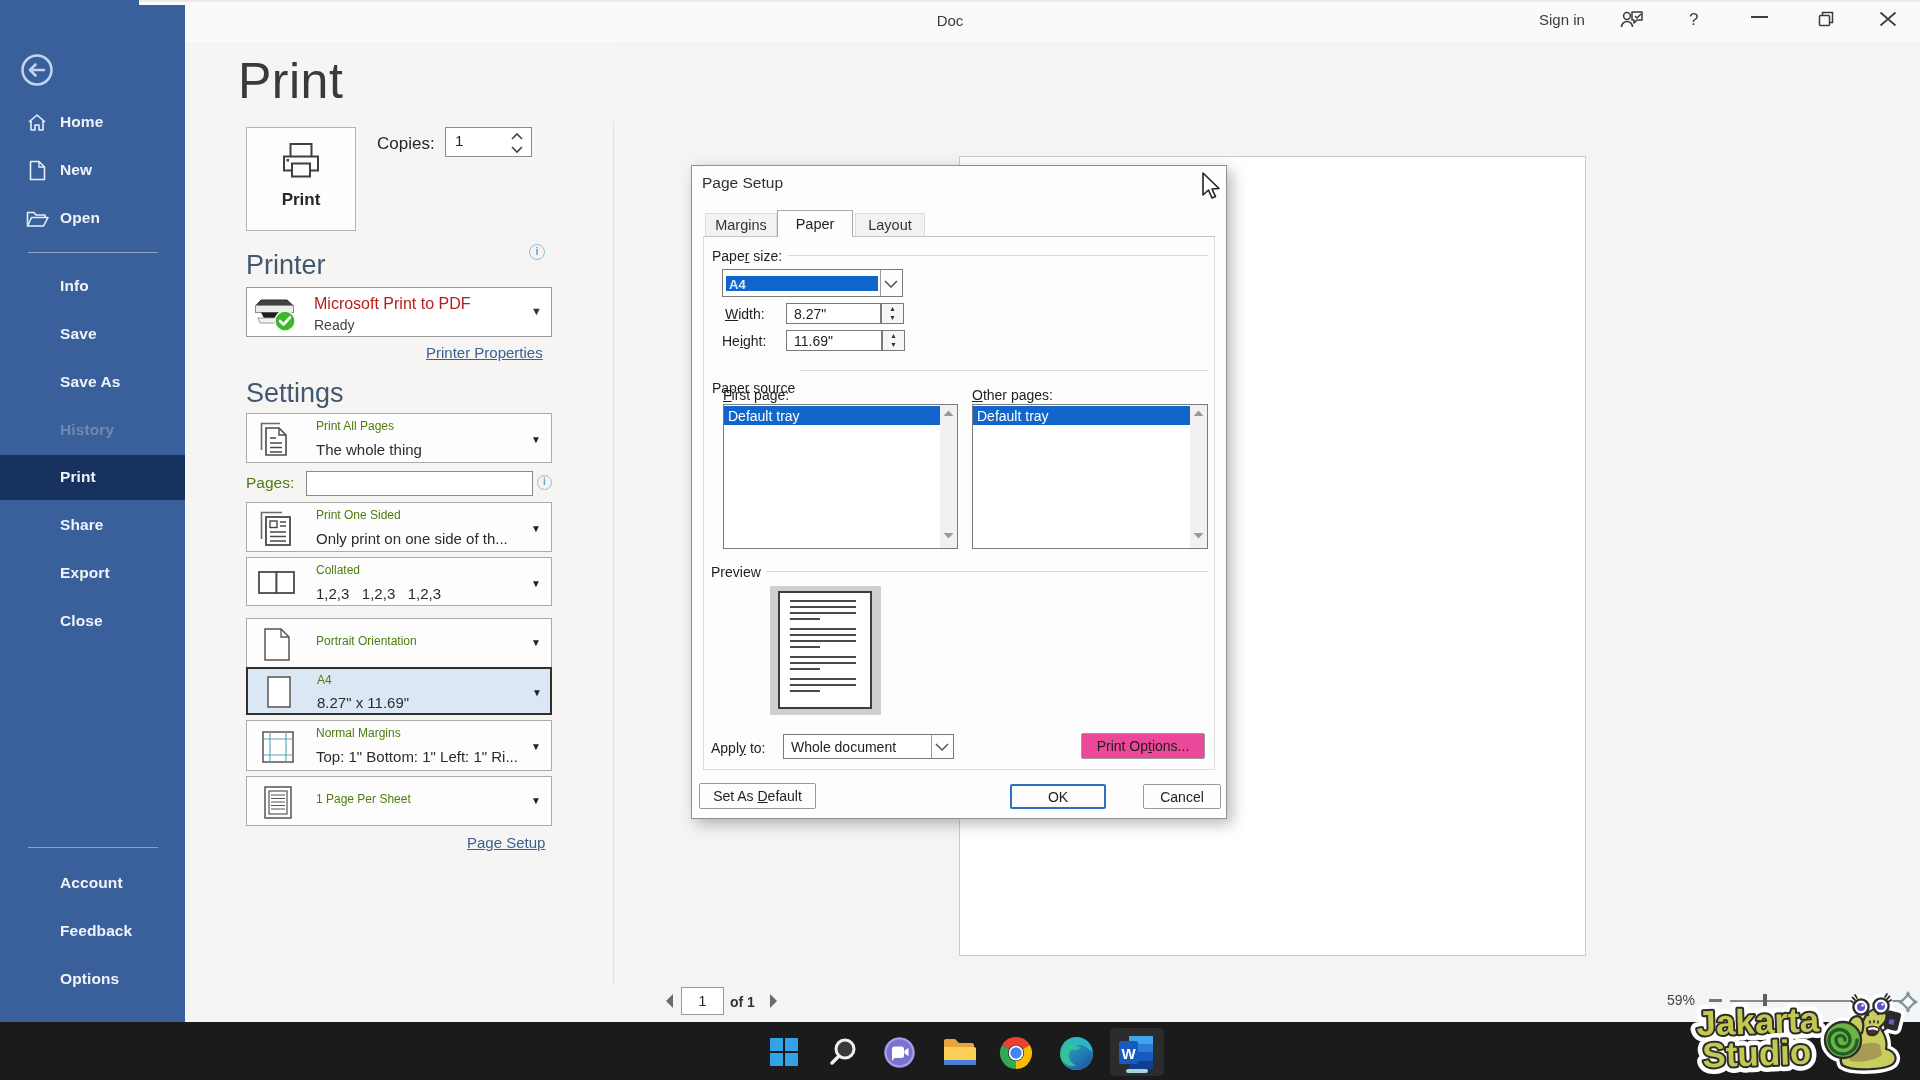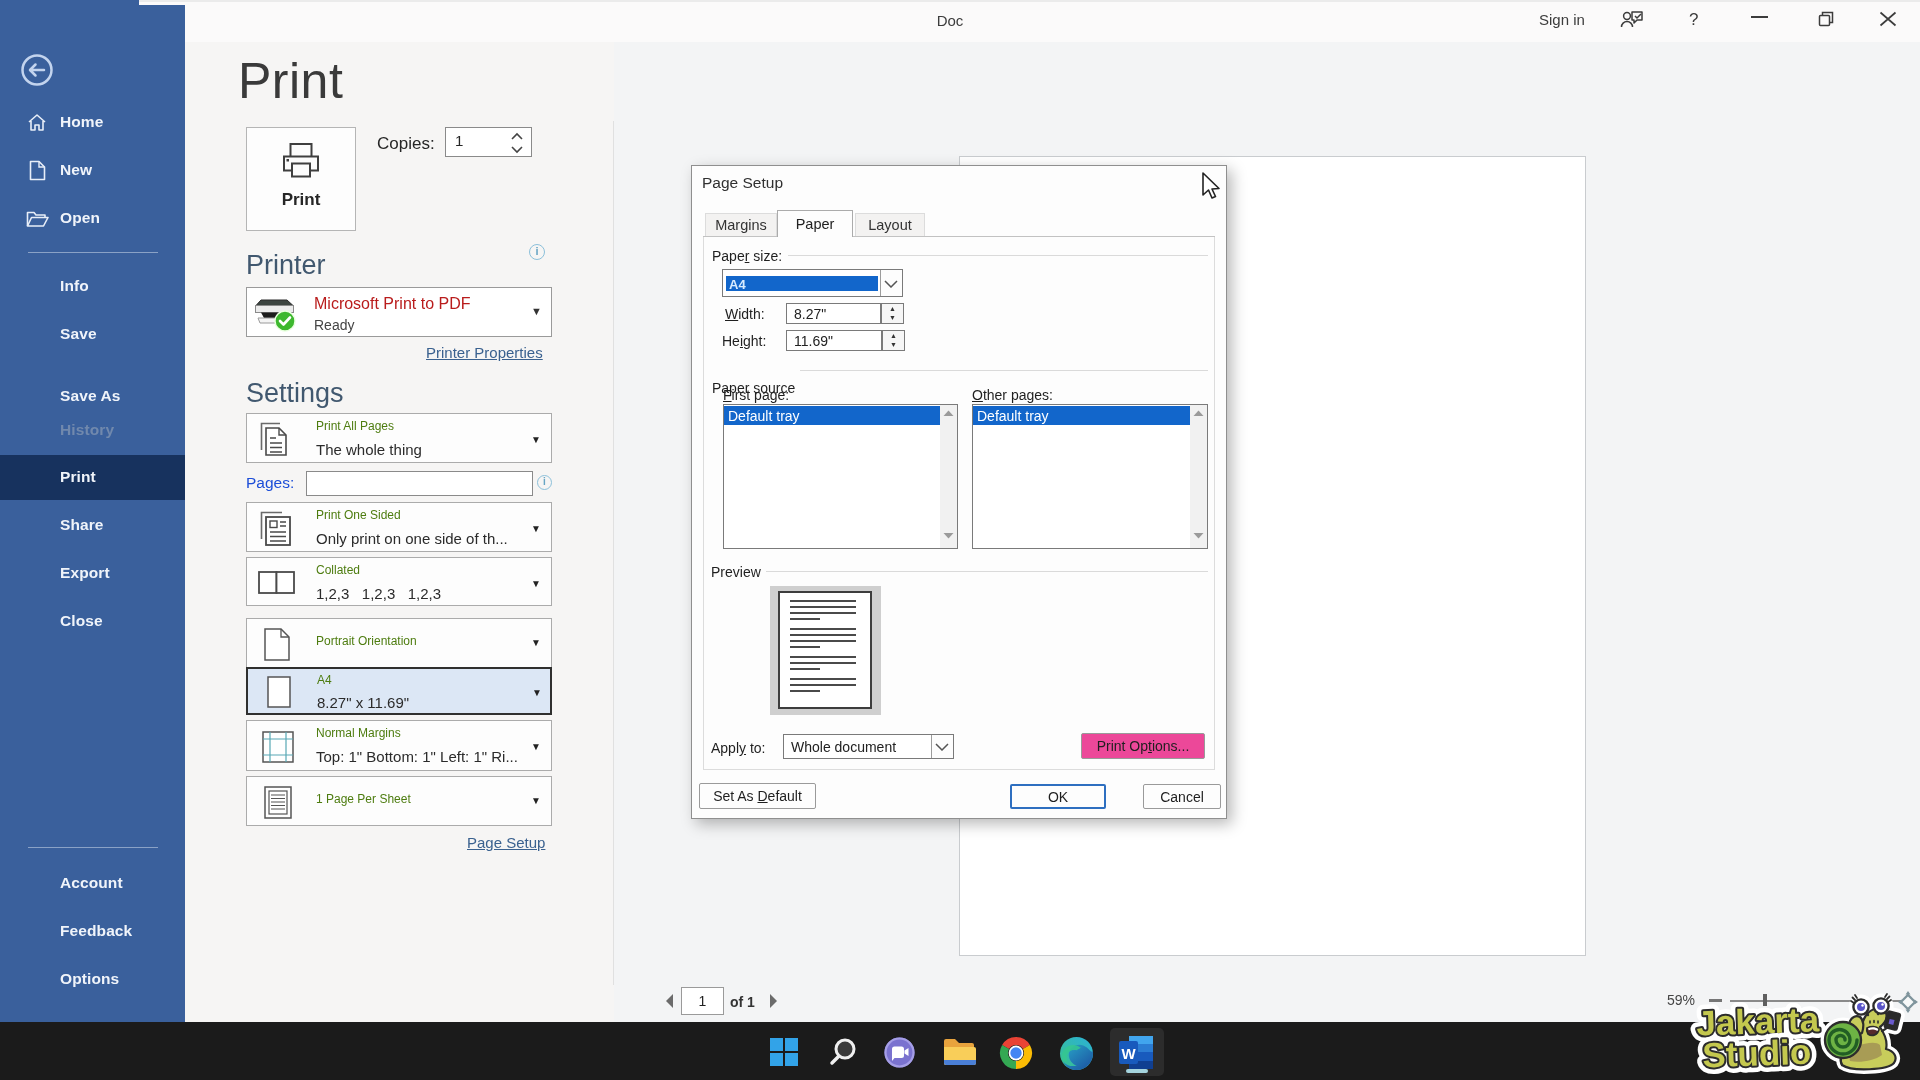--- a/index.html
+++ b/index.html
@@ -63,21 +63,21 @@
   <div class="abs sbt" style="left:60px;top:161px;">New</div>
 
   <svg class="abs" style="left:26px;top:210px;" width="23" height="18" viewBox="0 0 23 18">
     <path d="M1.5 16 V2.5 H8 L10 5 H19 V7.5" fill="none" stroke="#e8eef8" stroke-width="1.6" stroke-linejoin="round"></path>
     <path d="M1.5 16 L5.5 7.5 H22 L17.5 16 Z" fill="none" stroke="#e8eef8" stroke-width="1.6" stroke-linejoin="round"></path>
   </svg>
   <div class="abs sbt" style="left:60px;top:209px;">Open</div>
   <div class="abs" style="left:28px;top:252px;width:130px;height:1px;background:#8aa2c6;"></div>
   <div class="abs sbt" style="left:60px;top:277px;">Info</div>
   <div class="abs sbt" style="left:60px;top:325px;">Save</div>
-  <div class="abs sbt" style="left:60px;top:373px;margin-top:14px;">Save As</div>
+  <div class="abs sbt" style="left:60px;top:373px;">Save As</div>
   <div class="abs sbt" style="left:60px;top:421px;color:#7189ad;">History</div>
   <div class="abs" style="left:0;top:455px;width:185px;height:45px;background:#17325e;"></div>
   <div class="abs sbt" style="left:60px;top:468px;">Print</div>
   <div class="abs sbt" style="left:60px;top:516px;">Share</div>
   <div class="abs sbt" style="left:60px;top:564px;">Export</div>
   <div class="abs sbt" style="left:60px;top:612px;">Close</div>
   <div class="abs" style="left:28px;top:847px;width:130px;height:1px;background:#8aa2c6;"></div>
   <div class="abs sbt" style="left:60px;top:874px;">Account</div>
   <div class="abs sbt" style="left:60px;top:922px;">Feedback</div>
   <div class="abs sbt" style="left:60px;top:970px;">Options</div>
@@ -123,21 +123,21 @@
       <path d="M3.5 29 V2.5 H22" fill="none" stroke="#6a6a6a" stroke-width="1.6"></path>
       <path d="M8 7 H21 L28 14 V34 H8 Z" fill="#fff" stroke="#4a4a4a" stroke-width="1.6"></path>
       <path d="M21 7 V14 H28" fill="none" stroke="#4a4a4a" stroke-width="1.4"></path>
       <path d="M12 17 H18 M12 22 H24 M12 26.5 H24 M12 31 H24" stroke="#4a4a4a" stroke-width="1.4"></path>
     </svg>
     <div class="dtitle" style="top:5px;">Print All Pages</div>
     <div class="dsub" style="top:27px;">The whole thing</div>
     <div class="dcaret" style="top:20px;">▼</div>
   </div>
 
-  <div class="abs" style="left:246px;top:474px;font-size:15.5px;color:#1d4ed8;">Pages:</div>
+  <div class="abs" style="left:246px;top:474px;font-size:15.5px;color:#4d7c0f;">Pages:</div>
   <div class="abs" style="left:306px;top:471px;width:227px;height:25px;background:#fff;border:1px solid #8a8a8a;box-sizing:border-box;"></div>
   <div class="abs" style="left:537px;top:475px;width:15px;height:15px;border:1.5px solid #8cc0da;border-radius:50%;box-sizing:border-box;color:#67a5c4;font-size:10px;text-align:center;line-height:12px;font-weight:bold;">i</div>
 
   <div class="drow" style="top:502px;height:50px;">
     <svg style="position:absolute;left:11px;top:7px;" width="36" height="36" viewBox="0 0 36 36">
       <path d="M3.5 29 V2.5 H24" fill="none" stroke="#6a6a6a" stroke-width="1.6"></path>
       <rect x="8" y="7" width="24" height="28" fill="#fff" stroke="#4a4a4a" stroke-width="1.8"></rect>
       <rect x="12" y="11" width="7" height="6.5" fill="none" stroke="#4a4a4a" stroke-width="1.4"></rect>
       <path d="M22 12 H28 M22 16 H28 M12 22 H28 M12 26.5 H28 M12 31 H28" stroke="#4a4a4a" stroke-width="1.4"></path>
     </svg>

